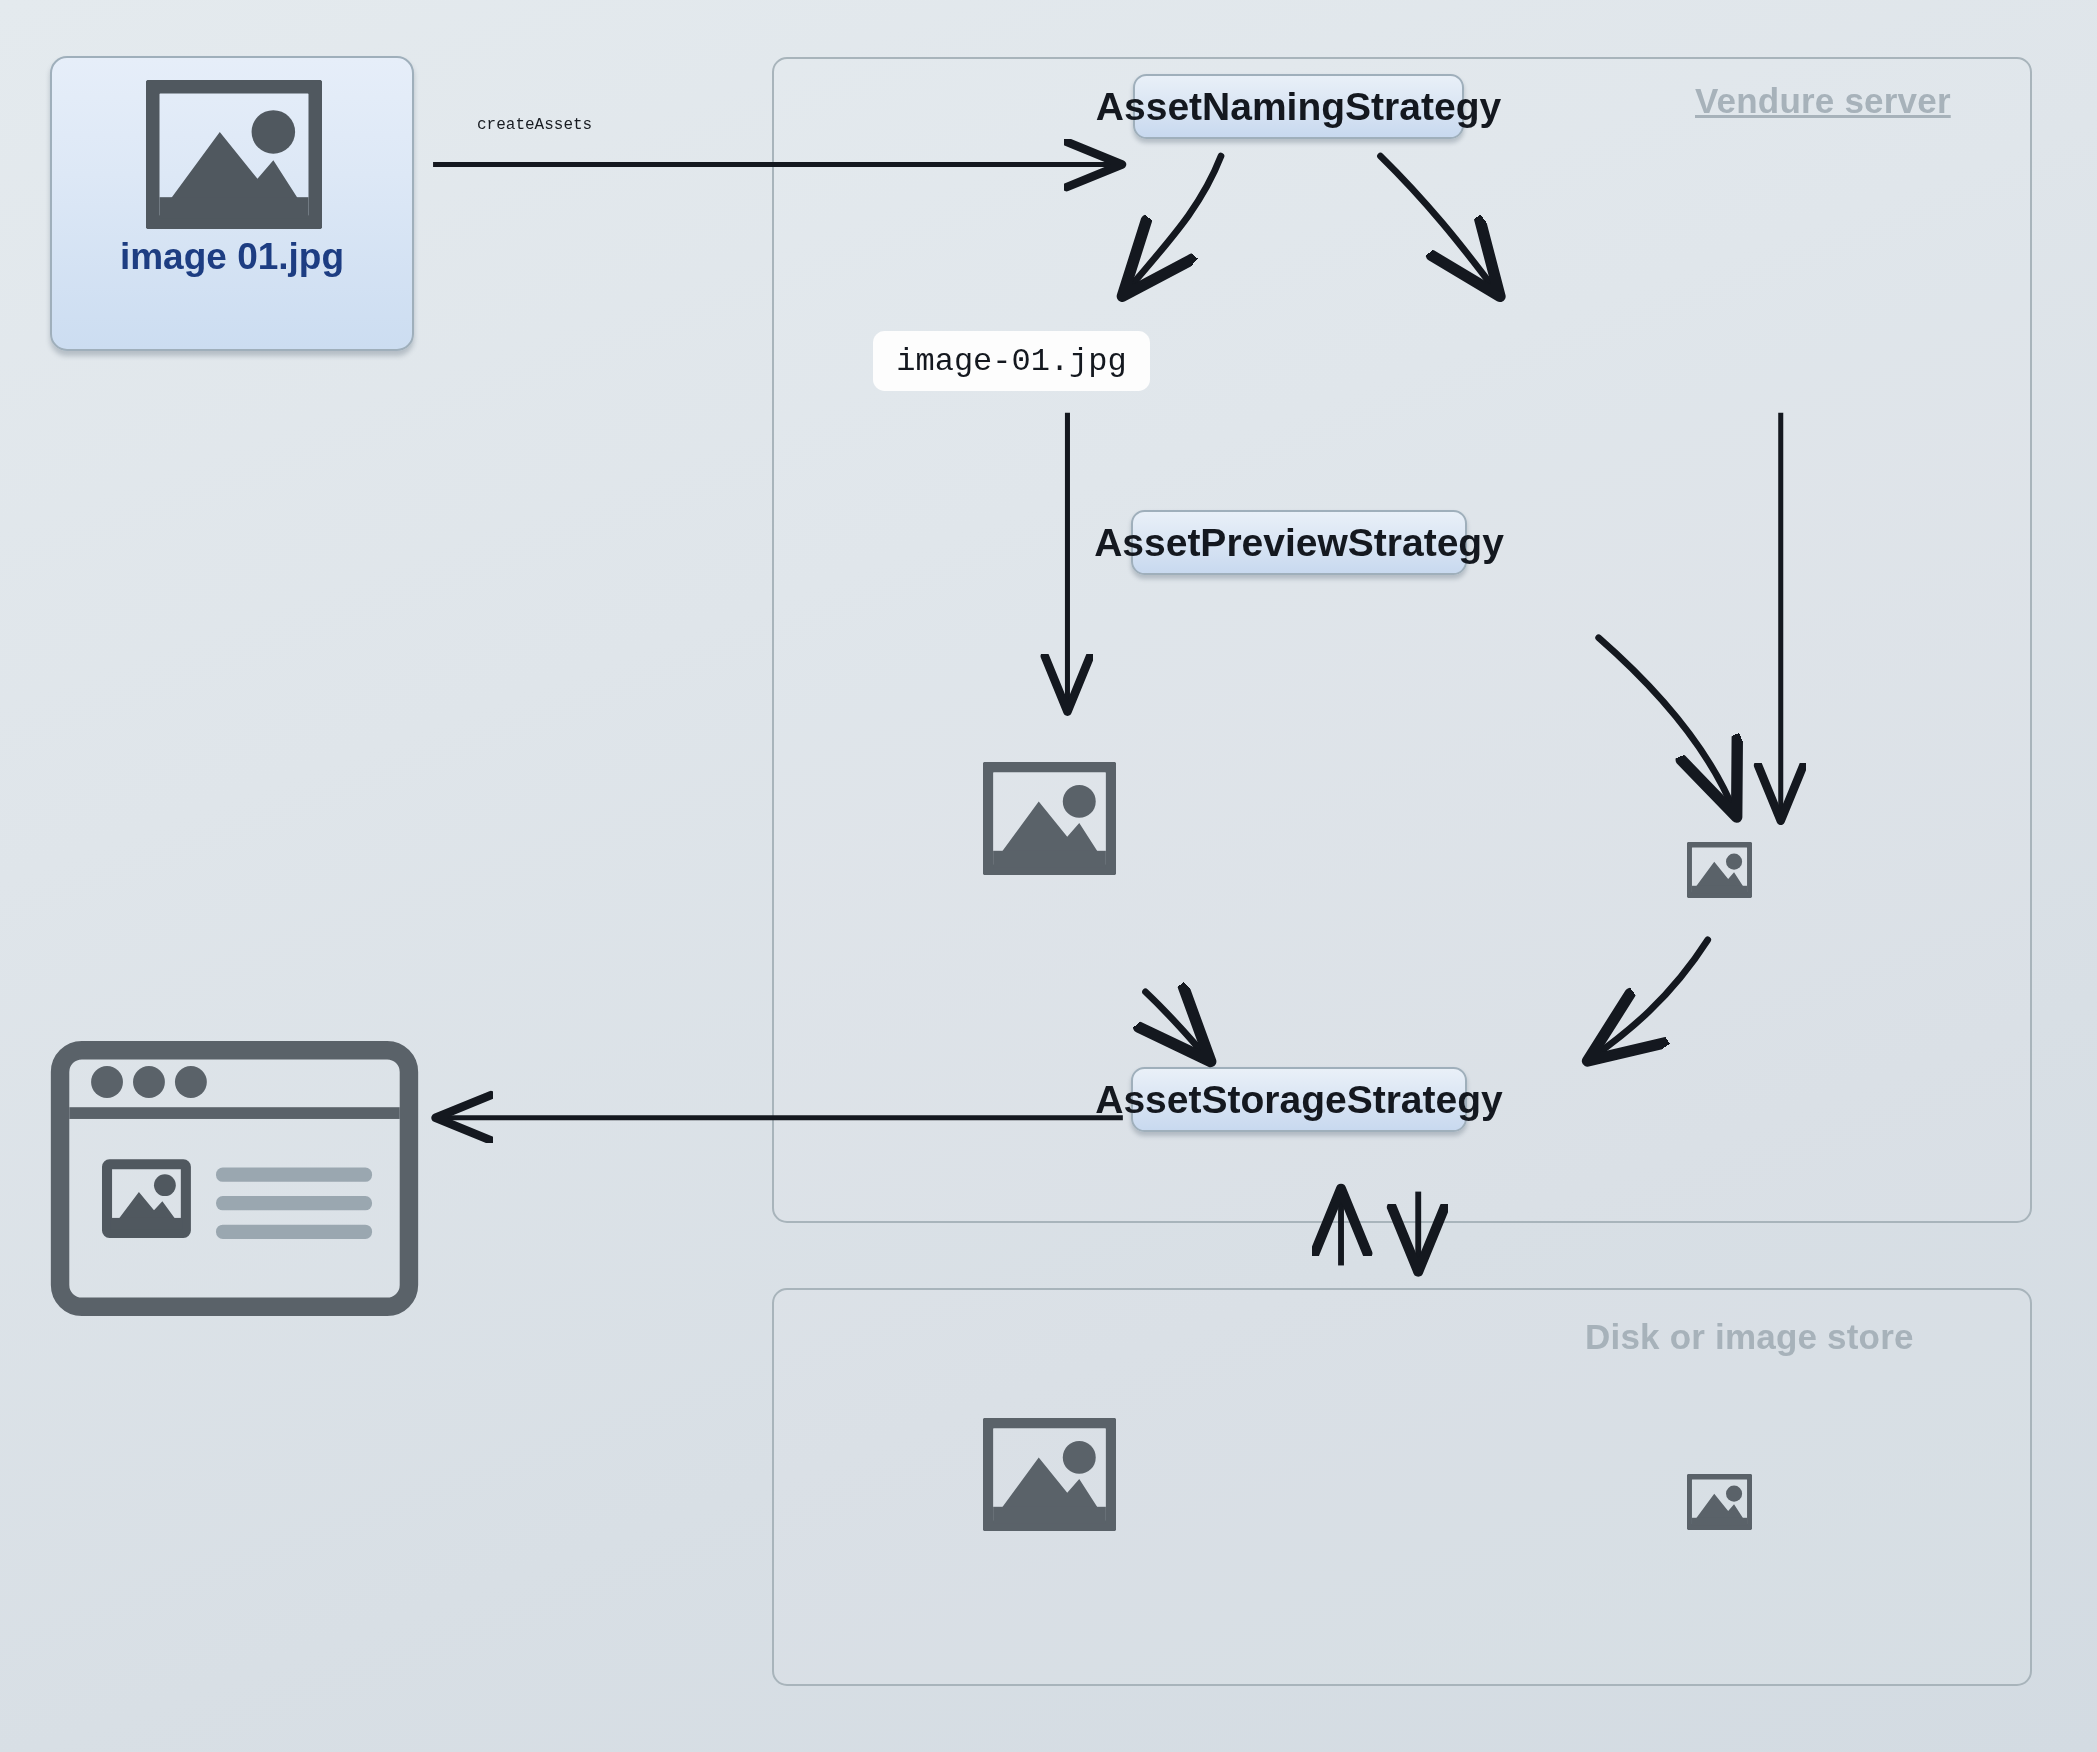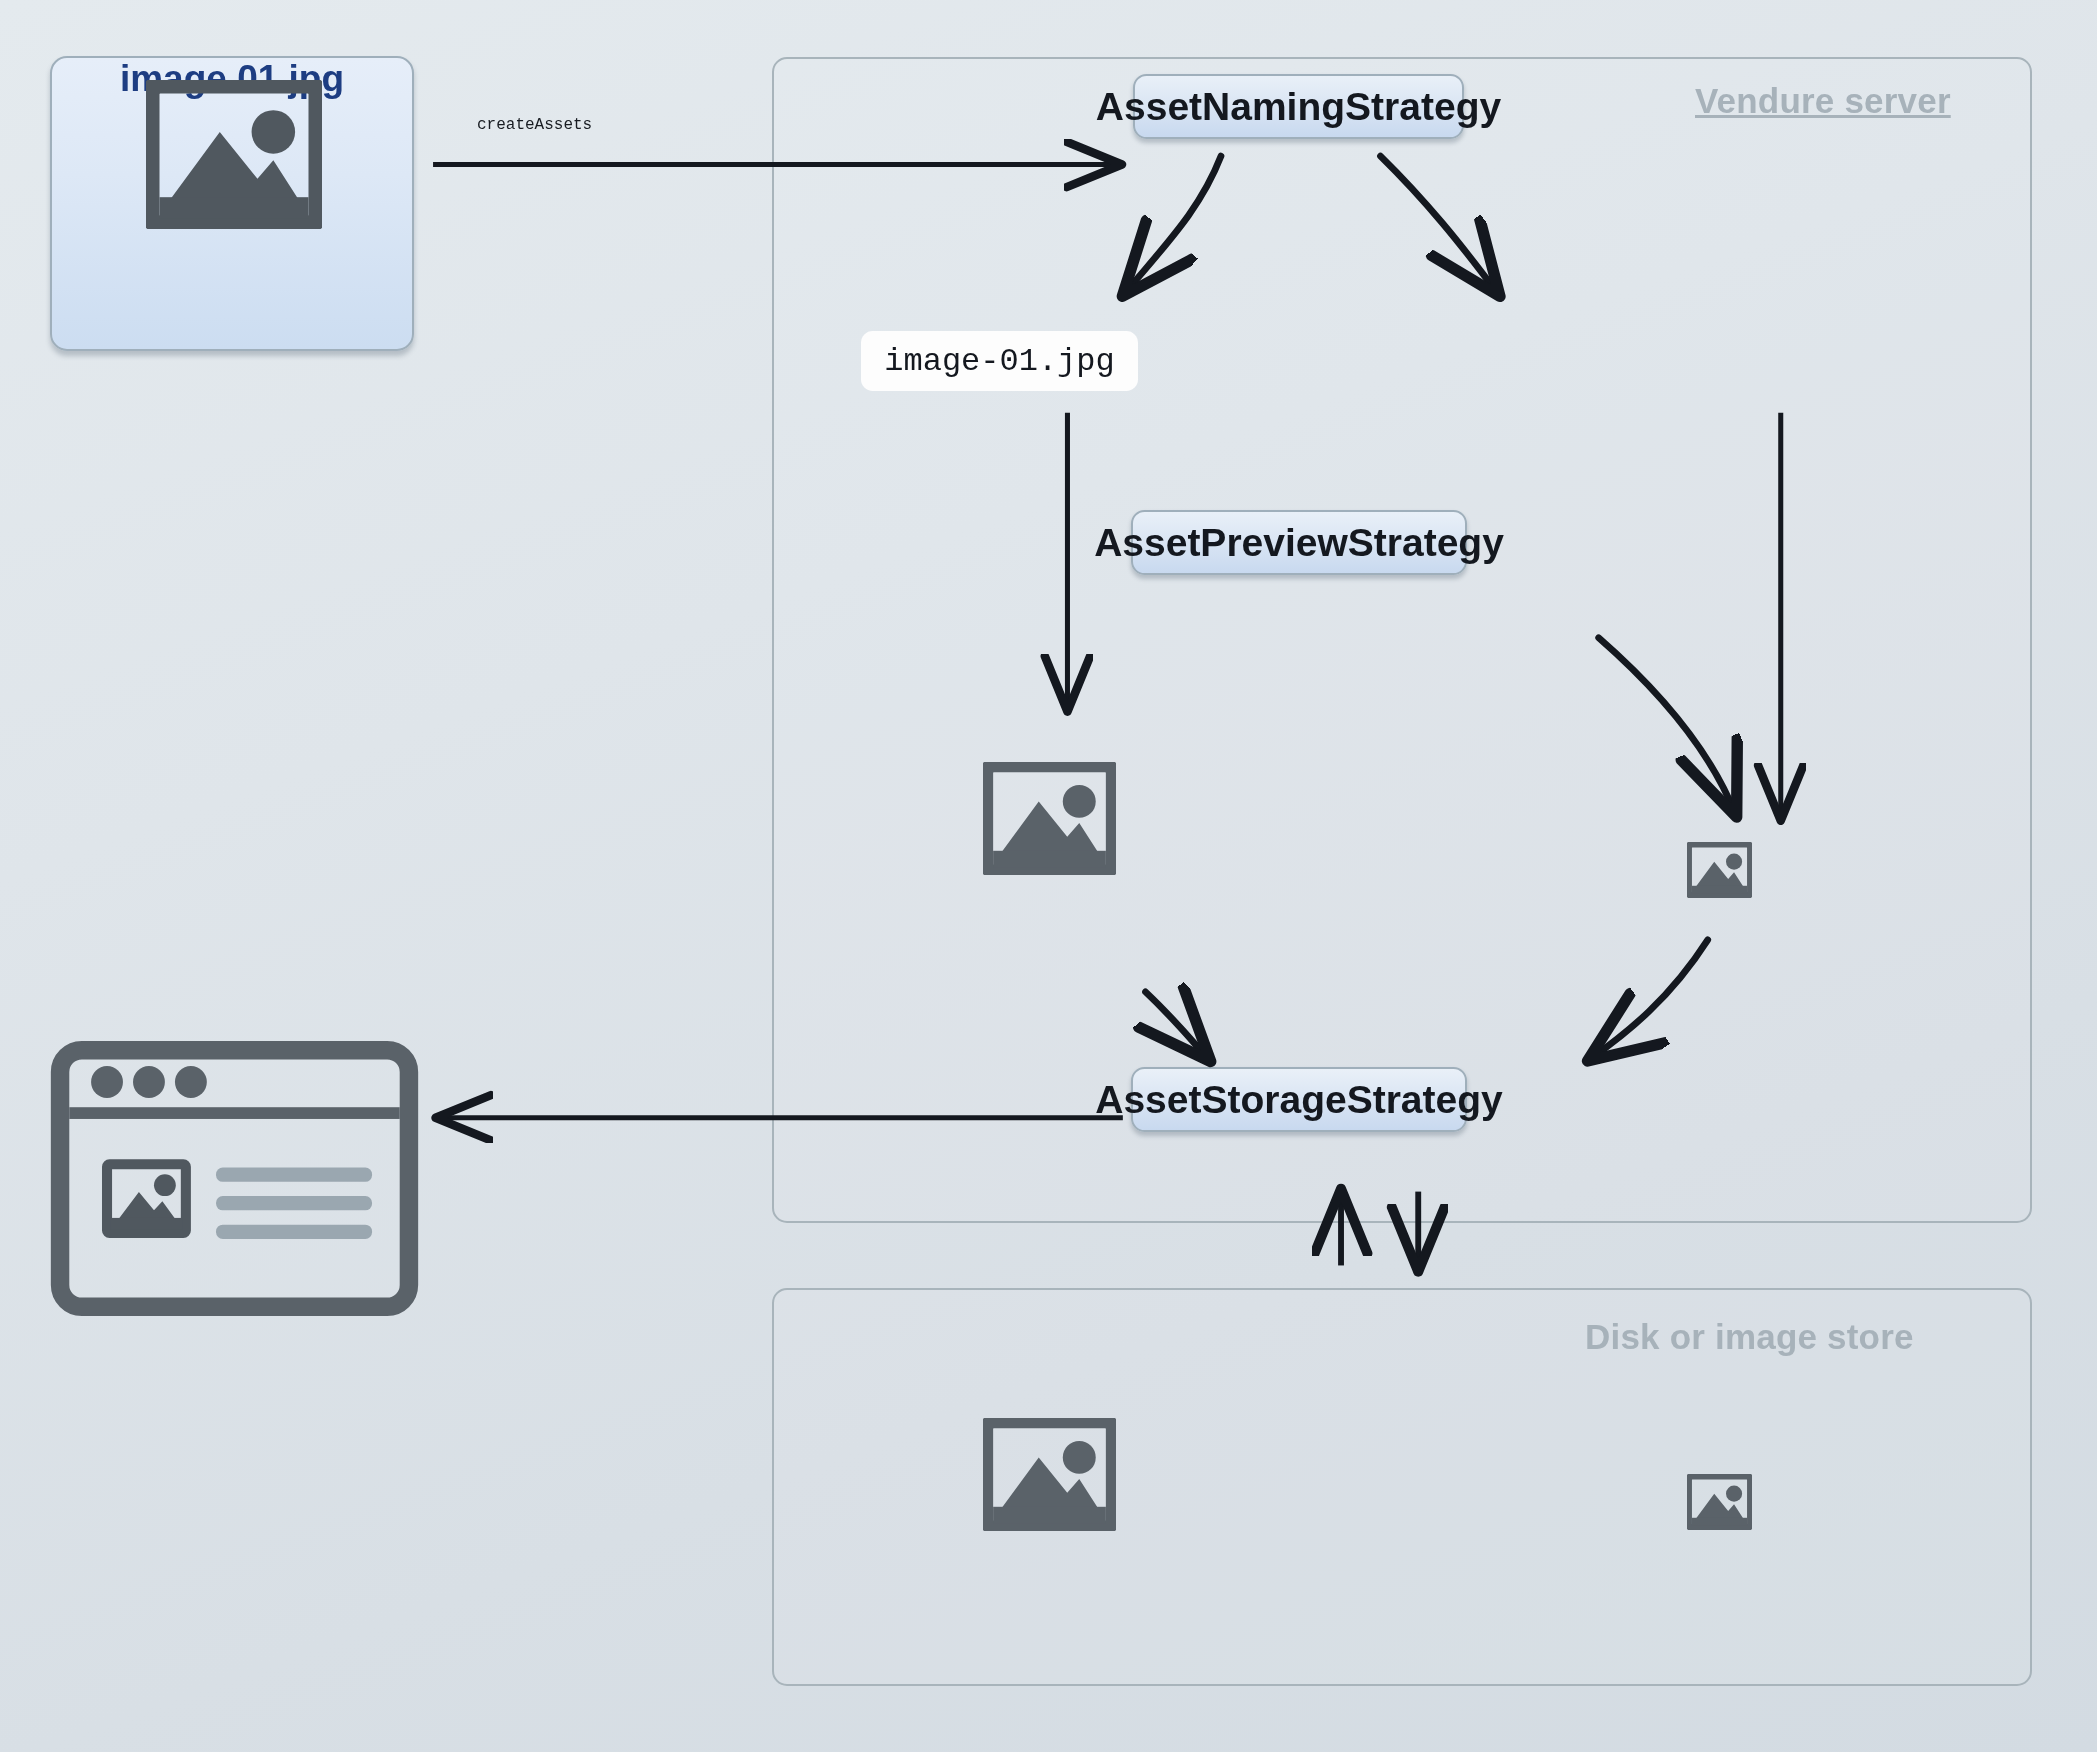--- a/index.html
+++ b/index.html
@@ -81,20 +81,21 @@
     background: #fdfdfd;
     border-radius: 11.7px;
     display: flex;
     align-items: center;
     justify-content: center;
     font-family: "Liberation Mono", monospace;
     font-size: 32px;
     color: #14181f;
     white-space: nowrap;
     padding: 0 18.5px;
+    margin-left: 12px;
   }
 
   
   .edge-label {
     position: absolute;
     font-family: "Liberation Mono", monospace;
     font-size: 16px;
     color: #181c22;
     white-space: nowrap;
   }
@@ -120,21 +121,21 @@
   <div class="group-box" style="left:772px; top:1288px; width:1260px; height:398px;"></div>
   <div class="group-label" style="left:1585px; top:1317px;">Disk or image store</div>
 
   <div class="asset-card" style="left:50px; top:56px; width:364px; height:295px;">
     <svg class="icon-svg" width="176" height="149" viewBox="0 0 210 178" style="left:94px; top:22px;">
       <rect x="5" y="5" width="200" height="168" rx="12" ry="12" fill="none" stroke="#50585f" stroke-width="22"></rect>
       <circle cx="152" cy="62" r="26" fill="#50585f"></circle>
       <path d="M22 152 L88 62 L133 118 L152 96 L188 152 Z" fill="#50585f"></path>
       <rect x="16" y="140" width="178" height="26" fill="#50585f"></rect>
     </svg>
-    <div class="asset-card-label" style="">image 01.jpg</div>
+    <div class="asset-card-label" style="margin-top:178px;">image 01.jpg</div>
   </div>
 
   <div class="strategy" style="left:1133px; top:74px; width:331px; height:65px;">AssetNamingStrategy</div>
 
   <div class="strategy" style="left:1131px; top:510px; width:336px; height:65px;">AssetPreviewStrategy</div>
 
   <div class="strategy" style="left:1131px; top:1067px; width:336px; height:65px;">AssetStorageStrategy</div>
 
   <div class="filename-chip" style="left:861px; top:331px; width:277px; height:60px;">image-01.jpg</div>
 

